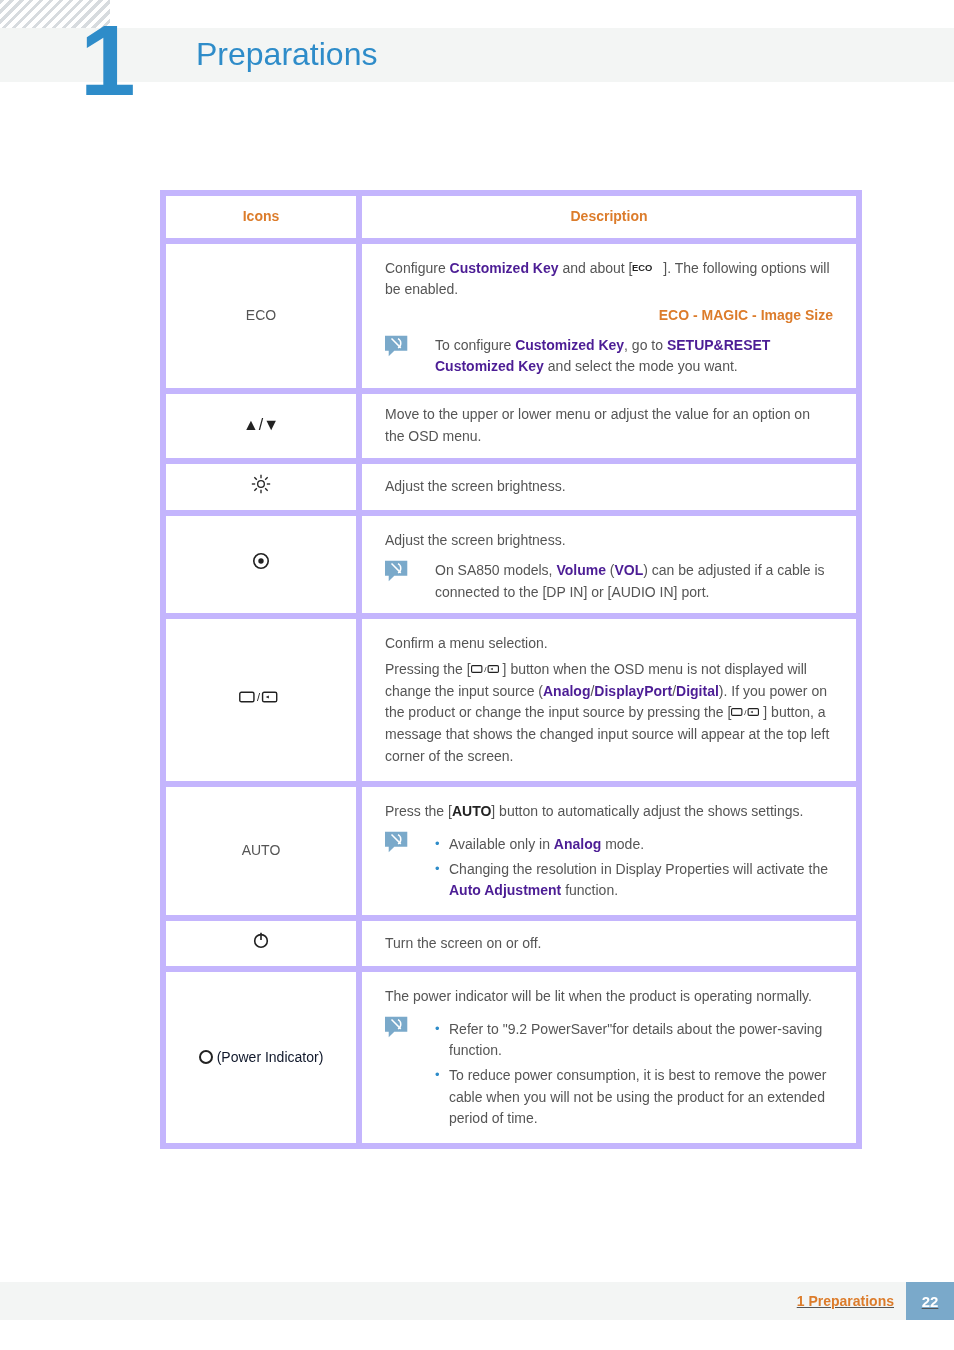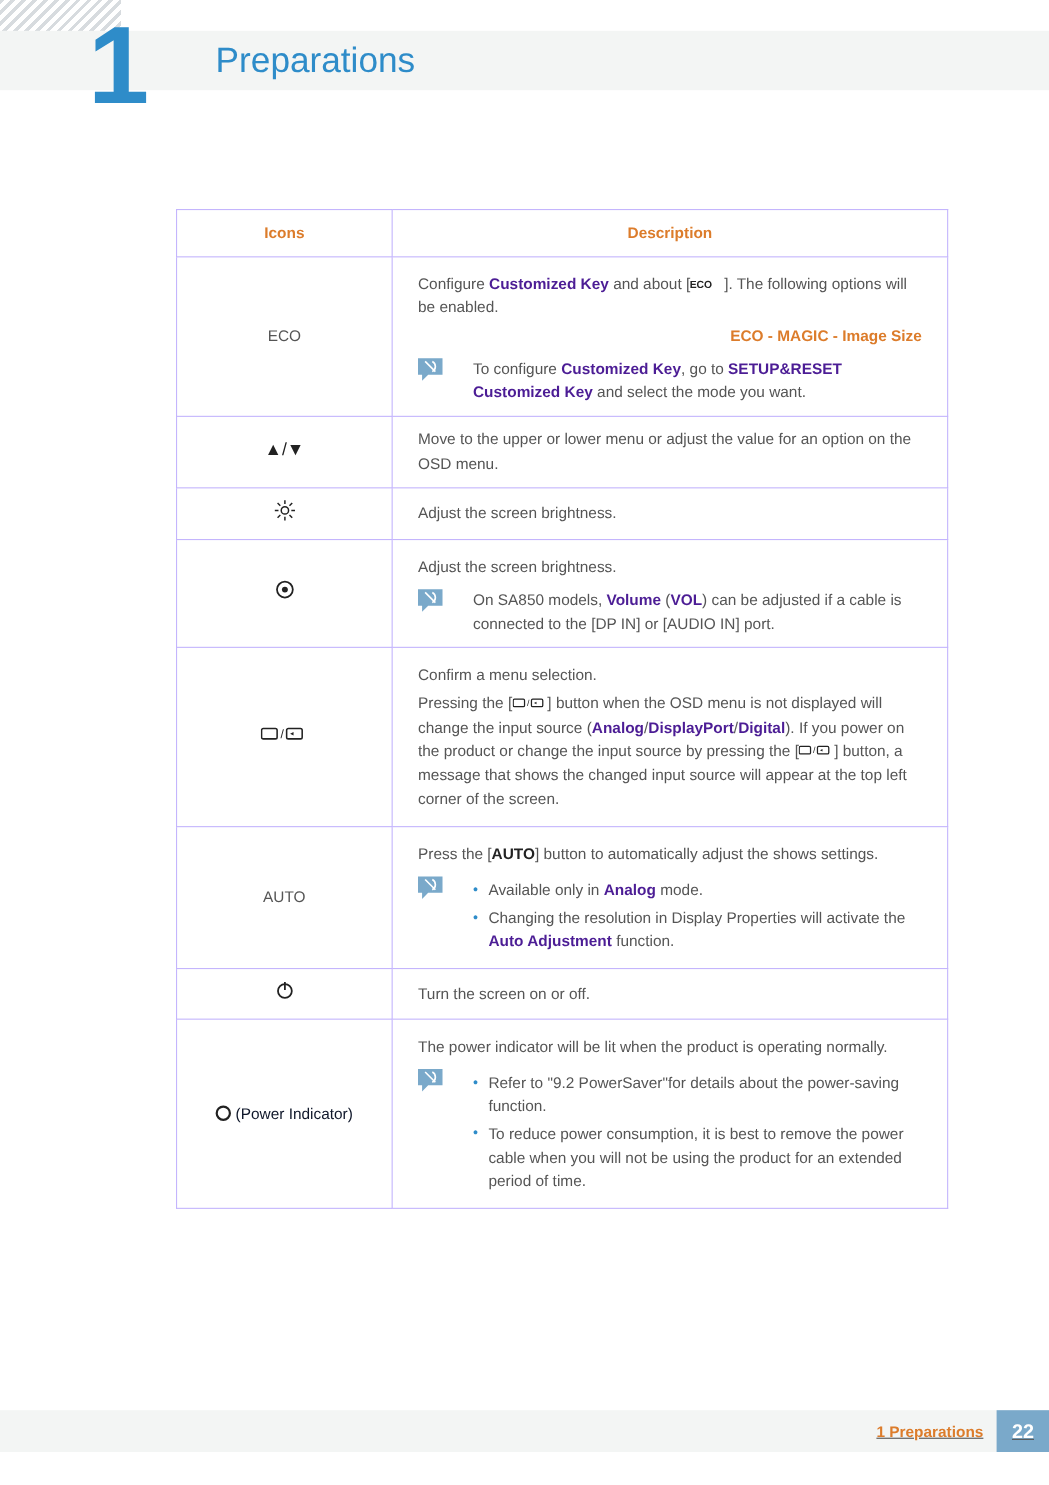--- a/index.html
+++ b/index.html
@@ -22,21 +22,21 @@
   }
   .chapter-title {
     position: absolute; top: 36px; left: 196px;
     font-size: 32px; color: #2e8cc9; font-weight: 400; text-align: center;
   }
 
   
   .table-wrap { position: absolute; top: 190px; left: 160px; width: 702px; }
   table { border-collapse: collapse; width: 100%; table-layout: fixed; }
   col.icon-col { width: 196px; }
-  th, td { border: 1px solid #c4b5fd; padding: 10px 23px; vertical-align: middle; font-size: 14px; line-height: 1.55; color: #555; }
+  th, td { border: 6px solid #c4b5fd; padding: 10px 23px; vertical-align: middle; font-size: 14px; line-height: 1.55; color: #555; }
   th { text-align: center; font-weight: 700; color: #dc7c2b; background: #fff; }
   td.icon-cell { text-align: center; }
   td.desc-cell { text-align: left; }
   td.desc-cell p { margin: 4px 0; }
 
   .accent { color: #4c1d95; font-weight: 700; }
   .orange-link { color: #dc7c2b; font-weight: 700; text-align: right; }
 
   .note { display: flex; align-items: flex-start; gap: 24px; margin-top: 8px; }
   .note .note-icon { flex: 0 0 26px; height: 22px; position: relative; }
@@ -48,21 +48,21 @@
   ul.bullets li::before { content: "•"; position: absolute; left: 0; top: 0; color: #2e8cc9; font-size: 13px; }
 
   .sym { font-family: "Segoe UI Symbol", Arial, sans-serif; font-size: 16px; color: #222; }
   .pwr-dot { display:inline-block; width:14px; height:14px; border:2px solid #222; border-radius:50%; vertical-align:middle; margin-right:4px; position:relative; top:-1px;}
   .label-txt { color:#0f172a; }
 
   
   .footer-band { position: absolute; left: 0; right: 0; bottom: 30px; height: 38px; background: #f3f5f4; }
   .footer-right { position: absolute; right: 0; bottom: 30px; height: 38px; display: flex; align-items: center; text-decoration: underline; }
   .footer-text { color: #dc7c2b; font-weight: 700; font-size: 14px; margin-right: 12px; }
-  .page-num-box { width: 48px; height: 38px; background: #7aa9ca; color: #fff; font-weight: 700; font-size: 18px; display: flex; align-items: center; justify-content: center; }
+  .page-num-box { width: 48px; height: 38px; background: #7aa9ca; color: #fff; font-weight: 700; font-size: 15px; display: flex; align-items: center; justify-content: center; }
 
   
   .keyglyph svg { height: 12px; vertical-align: -1px; }
   .autokey { font-weight: 700; color:#222; }
 </style>
 </head>
 <body>
 
 <div class="page">
   <div class="hatch"></div>

